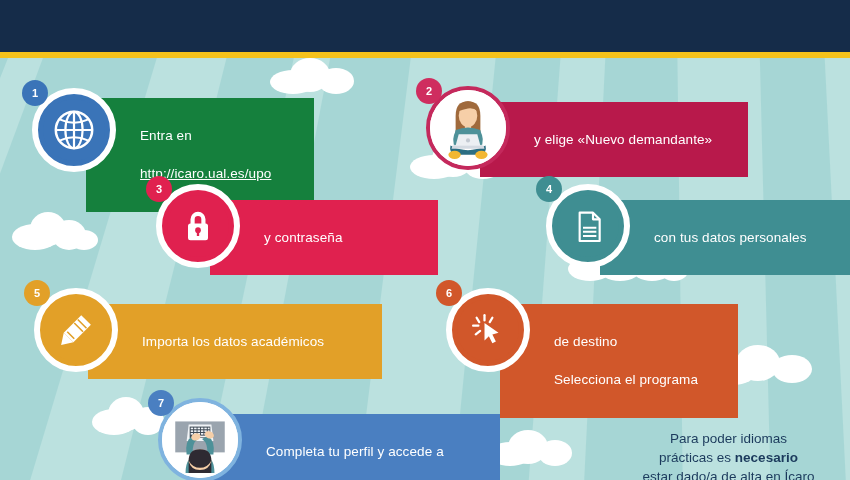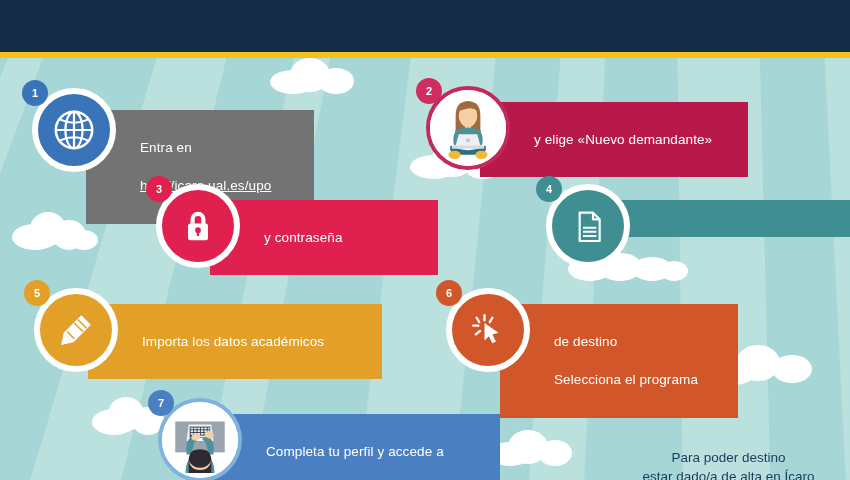--- a/index.html
+++ b/index.html
@@ -136,21 +136,21 @@
 <div id="header-stripe"></div>
 
 <svg id="logo" viewBox="0 0 120 48">
   <path d="M6 30 L92 2 L78 22 L96 16 L62 36 Z" fill="#ffffff"></path>
   <text x="12" y="44" font-family="Liberation Sans, sans-serif" font-size="23" font-weight="bold" font-style="italic" fill="#ffffff" letter-spacing="-0.5">Icaro</text>
 </svg>
 
 <div id="title">¿Quieres hacer Prácticas en Empresas?</div>
 
 <div class="step" style="left:24px; top:82px; width:290px; height:96px;">
-  <div class="banner" style="left:62px; top:28px; width:228px; background:#737373;">
+  <div class="banner" style="left:62px; top:16px; width:228px; background:#15803d;">
     <div>Entra en</div>
     <div class="lnk">http://icaro.ual.es/upo</div>
   </div>
   <div class="disc ring" style="background:#3a74b8;">
     <div class="disc-inner" style="background:#3a74b8;">
       <svg viewBox="0 0 48 48" width="46" height="46">
         <circle cx="24" cy="24" r="19" fill="none" stroke="#fff" stroke-width="2.6"></circle>
         <ellipse cx="24" cy="24" rx="9" ry="19" fill="none" stroke="#fff" stroke-width="2.3"></ellipse>
         <line x1="5" y1="24" x2="43" y2="24" stroke="#fff" stroke-width="2.3"></line>
         <path d="M9 13 Q24 20 39 13" fill="none" stroke="#fff" stroke-width="2.1"></path>
@@ -209,20 +209,21 @@
         <circle cx="24" cy="29" r="3.4" fill="#e0214f"></circle>
         <rect x="22.6" y="29" width="2.8" height="7" fill="#e0214f"></rect>
       </svg>
     </div>
   </div>
   <div class="badge" style="background:#e0214f;">3</div>
 </div>
 
 <div class="step" style="left:538px; top:178px; width:300px; height:96px;">
   <div class="banner" style="left:62px; top:22px; width:250px; background:#3f8e92;">
+    <div>con tus datos personales</div>
   </div>
   <div class="disc ring" style="background:#3f8e92;">
     <div class="disc-inner" style="background:#3f8e92;">
       <svg viewBox="0 0 48 48" width="40" height="40">
         <path d="M14 8 h16 l8 8 v26 h-24 z" fill="none" stroke="#fff" stroke-width="2.6" stroke-linejoin="round"></path>
         <path d="M30 8 v8 h8" fill="none" stroke="#fff" stroke-width="2.6" stroke-linejoin="round"></path>
         <line x1="18" y1="26" x2="34" y2="26" stroke="#fff" stroke-width="2.4"></line>
         <line x1="18" y1="31" x2="34" y2="31" stroke="#fff" stroke-width="2.4"></line>
         <line x1="18" y1="36" x2="34" y2="36" stroke="#fff" stroke-width="2.4"></line>
       </svg>
@@ -315,15 +316,18 @@
         <ellipse cx="32" cy="52" rx="11" ry="11" fill="#f6cfa8"></ellipse>
         <path d="M21 52 q0 -11 11 -11 t11 11 q-4 7 -11 7 t-11 -7 z" fill="#2e2a32"></path>
         <path d="M21 52 q2 9 11 9 t11 -9 l0 12 l-22 0 z" fill="#2e2a32"></path>
       </svg>
     </div>
   </div>
   <div class="badge" style="background:#4a7fc1;">7</div>
 </div>
 
 <div id="footnote">
-  <div>Para poder destino</div>
+  <div>Para poder idiomas</div>
+  <div>
+    <span>prácticas es </span><b>necesario</b>
+  </div>
   <div>estar dado/a de alta en Ícaro</div>
 </div>
 
 </body></html>

